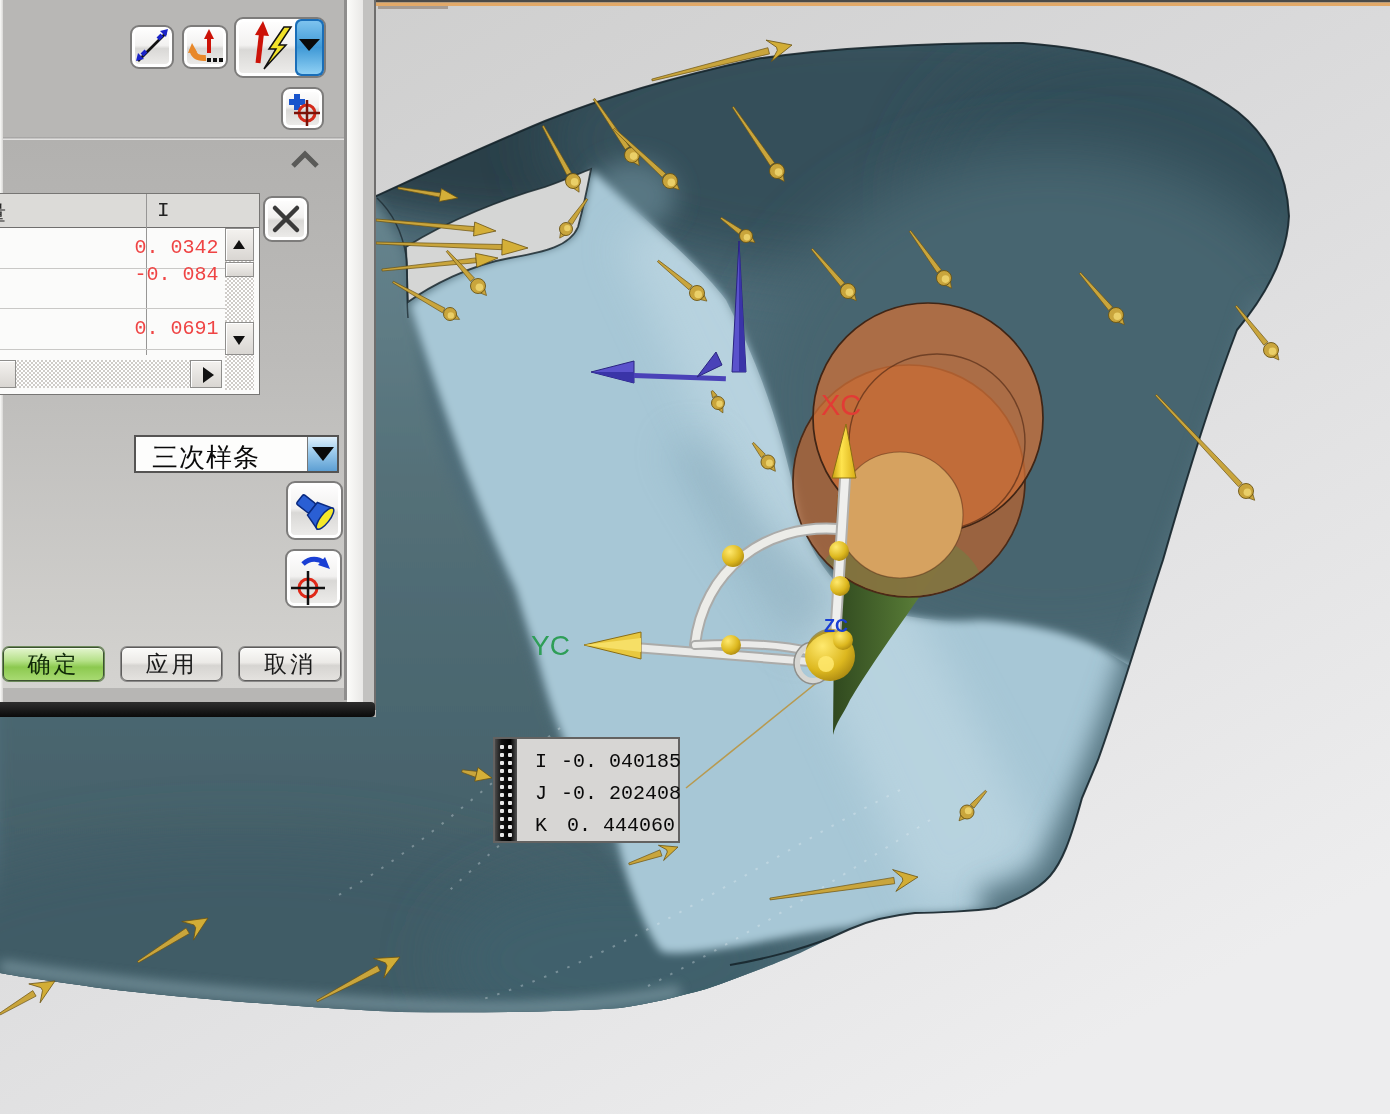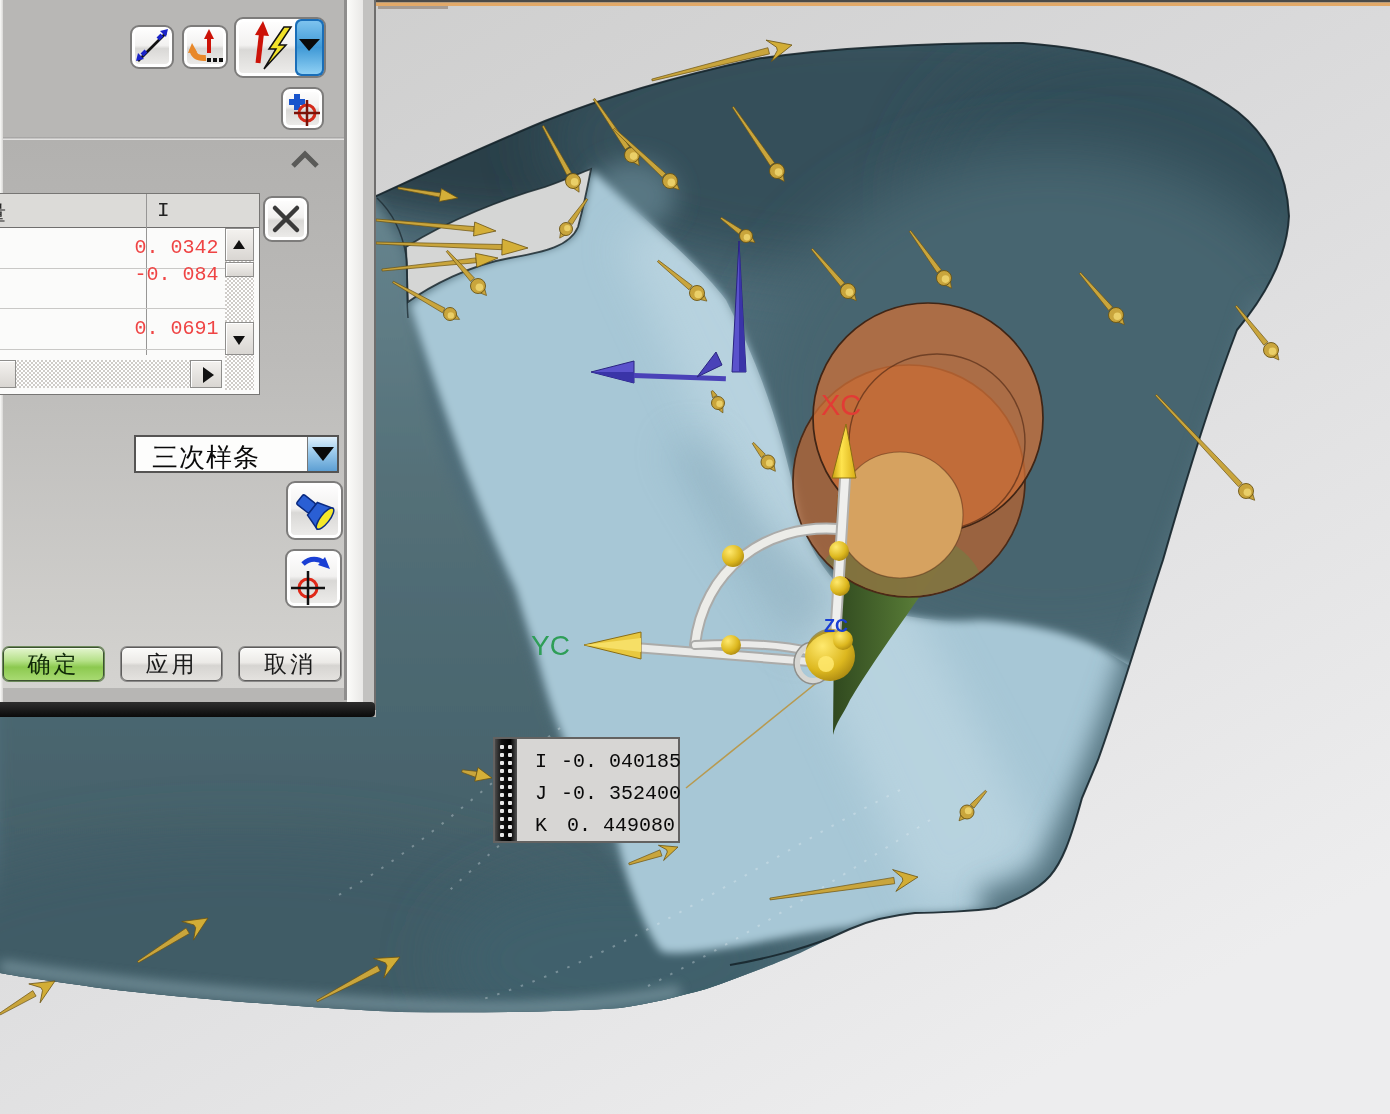--- a/index.html
+++ b/index.html
@@ -312,23 +312,23 @@
         <i style="left:5px;top:78px"></i>
         <i style="left:13px;top:78px"></i>
         <i style="left:5px;top:86px"></i>
         <i style="left:13px;top:86px"></i>
         <i style="left:5px;top:94px"></i>
         <i style="left:13px;top:94px"></i>
       </div>
  <div class="trow mono" style="top:11px;left:40px">I</div>
  <div class="trow mono" style="top:11px;left:66px">-0. 040185</div>
  <div class="trow mono" style="top:43px;left:40px">J</div>
- <div class="trow mono" style="top:43px;left:66px">-0. 352400</div>
+ <div class="trow mono" style="top:43px;left:66px">-0. 202408</div>
  <div class="trow mono" style="top:75px;left:40px">K</div>
- <div class="trow mono" style="top:75px;left:72px">0. 449080</div>
+ <div class="trow mono" style="top:75px;left:72px">0. 444060</div>
 </div>
 
 <div id="panel">
  <div class="toolzone"></div>
  <div class="sep"></div>
  <div class="body"></div>
  <div style="position:absolute;left:0;top:0;width:3px;height:702px;background:linear-gradient(90deg,#fafaf8,#d8d7d5)"></div>
       <div class="redge1"></div>
       <div class="redge2"></div>
       <div class="redge3"></div>

